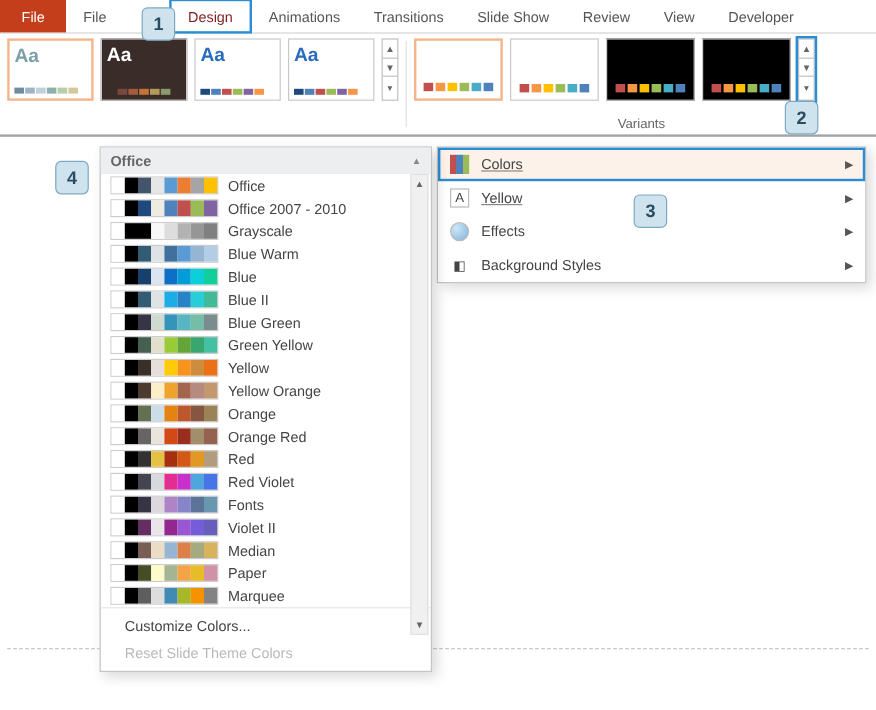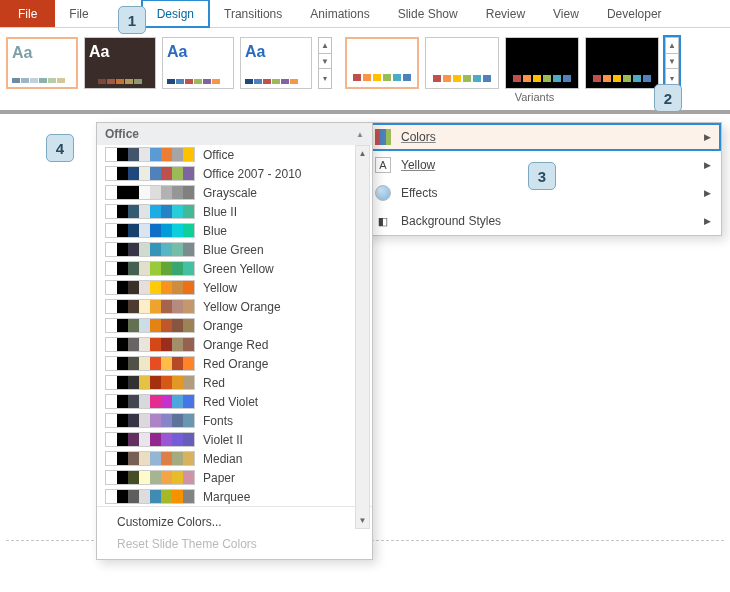--- a/index.html
+++ b/index.html
@@ -2,45 +2,45 @@
 <html><head>
 <meta charset="utf-8">
 <style>
   * { box-sizing: border-box; font-family: "Segoe UI", Arial, sans-serif; }
   body { margin: 0; width: 730px; height: 592px; background: #fff; overflow: hidden; font-size: 12px; color: #444; position: relative; }
 
   
   .tabbar { display: flex; align-items: stretch; height: 28px; border-bottom: 1px solid #d4d4d4; user-select: none; }
   .tab { padding: 0 14px; display: flex; align-items: center; color: #555; cursor: pointer; }
   .tab-file { background: #c43e1c; color: #fff; font-weight: 400; padding: 0 18px; }
-  .tab-active { border: 2px solid #2a8dd4; color: #0369a1; margin-top: -1px; margin-bottom: -1px; }
-
-  
-  .ribbon { display: flex; border-bottom: 4px solid #a3a3a3; height: 86px; align-items: center; }
+  .tab-active { border: 2px solid #2a8dd4; color: #7f1d1d; margin-top: -1px; margin-bottom: -1px; }
+
+  
+  .ribbon { display: flex; border-bottom: 2px solid #a3a3a3; height: 86px; }
   .ribbon-group { display: flex; flex-direction: column; justify-content: space-between; padding: 4px 6px 2px 6px; position: relative; }
   .ribbon-sep { width: 1px; background: #e0e0e0; margin: 6px 0; }
   .group-label { text-align: center; font-size: 11px; color: #666; padding-top: 2px; }
   .gallery-row { display: flex; align-items: center; gap: 6px; }
   .theme-thumb { width: 72px; height: 52px; border: 1px solid #c9c9c9; background: #fff; position: relative; padding: 6px 4px 4px 4px; display:flex; flex-direction:column; justify-content:space-between; cursor: pointer; }
   .theme-thumb.sel { border: 2px solid #f5b58a; }
   .theme-aa { font-size: 16px; font-weight: 600; line-height: 1; }
   .swrow { display:flex; gap:1px; }
   .swrow span { width:8px; height:5px; }
   .variant-thumb { width: 74px; height: 52px; border: 1px solid #c9c9c9; position: relative; padding: 0; cursor: pointer; display:flex; align-items:flex-end; justify-content:center; }
   .variant-thumb.sel { border: 2px solid #f5b58a; }
   .variant-thumb .swrow { margin-bottom:6px; }
   .variant-thumb .swrow span { width:8px; height:7px; margin-right:1px; }
   .spinner { width: 14px; display:flex; flex-direction:column; border:1px solid #c0c0c0; }
   .spinner div { height: 15px; display:flex; align-items:center; justify-content:center; font-size:8px; color:#666; cursor:pointer; }
   .spinner div + div { border-top:1px solid #c0c0c0; }
   .spinner .more { height: 20px; }
   .spinner.hilite { outline: 2px solid #2a8dd4; }
 
   
-  .dropdown-colors { position:absolute; left:96px; top:122px; width:277px; border:1px solid #c4c4c4; background:#fff; box-shadow:4px 4px 10px rgba(0,0,0,.15); z-index:20; }
+  .dropdown-colors { position:absolute; left:83px; top:122px; width:277px; border:1px solid #c4c4c4; background:#fff; box-shadow:4px 4px 10px rgba(0,0,0,.15); z-index:20; }
   .dd-header { background:#eceef0; padding:4px 8px; color:#666; font-weight:600; display:flex; align-items:center; justify-content:space-between; }
   .dd-scroll { max-height:392px; overflow:hidden; position:relative; }
   .scheme-row { display:flex; align-items:center; gap:8px; padding:2px 8px; cursor:pointer; }
   .scheme-sw { display:flex; border:1px solid #ccc; }
   .scheme-sw span { width:11px; height:13px; }
   .dd-footer { border-top:1px solid #e5e5e5; padding:4px 0; }
   .dd-footer div { padding:4px 20px; cursor:pointer; }
   .dd-footer .disabled { color:#b9b9b9; cursor:default; }
   .dd-scrollbar { position:absolute; right:2px; top:22px; bottom:30px; width:15px; background:#f0f0f0; border:1px solid #dedede; }
   .dd-scrollbar .btn { height:15px; background:#f0f0f0; display:flex; align-items:center; justify-content:center; font-size:8px; color:#666; }
@@ -63,22 +63,22 @@
 
 </style>
 </head>
 <body>
 
 <div class="tabbar">
   <div class="tab tab-file">File</div>
   <div class="tab">File</div>
   <div class="tab" style="width:38px"></div>
   <div class="tab tab-active">Design</div>
+  <div class="tab">Animations</div>
   <div class="tab">Transitions</div>
-  <div class="tab">Animations</div>
   <div class="tab">Slide Show</div>
   <div class="tab">Review</div>
   <div class="tab">View</div>
   <div class="tab">Developer</div>
 </div>
 
 <div class="ribbon">
 
   <div class="ribbon-group" style="flex:0 0 auto;">
     <div class="gallery-row">
@@ -238,44 +238,57 @@
           <span style="background: rgb(128, 128, 128);"></span>
         </div>
         <span>Grayscale</span>
       </div>
       <div class="scheme-row">
         <div class="scheme-sw">
           <span style="background: rgb(255, 255, 255);"></span>
           <span style="background: rgb(0, 0, 0);"></span>
           <span style="background: rgb(51, 91, 116);"></span>
           <span style="background: rgb(223, 227, 229);"></span>
-          <span style="background: rgb(28, 173, 228);"></span>
-          <span style="background: rgb(38, 131, 198);"></span>
-          <span style="background: rgb(39, 206, 215);"></span>
-          <span style="background: rgb(66, 186, 151);"></span>
-        </div>
-        <span>Blue II</span>
+          <span style="background: rgb(64, 112, 156);"></span>
+          <span style="background: rgb(91, 155, 213);"></span>
+          <span style="background: rgb(148, 182, 210);"></span>
+          <span style="background: rgb(178, 205, 229);"></span>
+        </div>
+        <span>Blue Warm</span>
       </div>
       <div class="scheme-row">
         <div class="scheme-sw">
           <span style="background: rgb(255, 255, 255);"></span>
           <span style="background: rgb(0, 0, 0);"></span>
           <span style="background: rgb(23, 64, 109);"></span>
           <span style="background: rgb(219, 229, 241);"></span>
           <span style="background: rgb(15, 111, 198);"></span>
           <span style="background: rgb(0, 157, 217);"></span>
           <span style="background: rgb(11, 208, 217);"></span>
           <span style="background: rgb(16, 207, 155);"></span>
         </div>
         <span>Blue</span>
       </div>
       <div class="scheme-row">
         <div class="scheme-sw">
           <span style="background: rgb(255, 255, 255);"></span>
           <span style="background: rgb(0, 0, 0);"></span>
+          <span style="background: rgb(51, 91, 116);"></span>
+          <span style="background: rgb(223, 227, 229);"></span>
+          <span style="background: rgb(28, 173, 228);"></span>
+          <span style="background: rgb(38, 131, 198);"></span>
+          <span style="background: rgb(39, 206, 215);"></span>
+          <span style="background: rgb(66, 186, 151);"></span>
+        </div>
+        <span>Blue II</span>
+      </div>
+      <div class="scheme-row">
+        <div class="scheme-sw">
+          <span style="background: rgb(255, 255, 255);"></span>
+          <span style="background: rgb(0, 0, 0);"></span>
           <span style="background: rgb(55, 53, 69);"></span>
           <span style="background: rgb(206, 219, 206);"></span>
           <span style="background: rgb(52, 148, 186);"></span>
           <span style="background: rgb(88, 182, 192);"></span>
           <span style="background: rgb(117, 189, 167);"></span>
           <span style="background: rgb(122, 140, 142);"></span>
         </div>
         <span>Blue Green</span>
       </div>
       <div class="scheme-row">
@@ -340,33 +353,20 @@
           <span style="background: rgb(155, 45, 31);"></span>
           <span style="background: rgb(162, 142, 106);"></span>
           <span style="background: rgb(149, 98, 81);"></span>
         </div>
         <span>Orange Red</span>
       </div>
       <div class="scheme-row">
         <div class="scheme-sw">
           <span style="background: rgb(255, 255, 255);"></span>
           <span style="background: rgb(0, 0, 0);"></span>
-          <span style="background: rgb(80, 80, 70);"></span>
-          <span style="background: rgb(238, 232, 200);"></span>
-          <span style="background: rgb(232, 76, 34);"></span>
-          <span style="background: rgb(255, 189, 71);"></span>
-          <span style="background: rgb(182, 73, 38);"></span>
-          <span style="background: rgb(255, 132, 39);"></span>
-        </div>
-        <span>Red Orange</span>
-      </div>
-      <div class="scheme-row">
-        <div class="scheme-sw">
-          <span style="background: rgb(255, 255, 255);"></span>
-          <span style="background: rgb(0, 0, 0);"></span>
           <span style="background: rgb(50, 50, 50);"></span>
           <span style="background: rgb(229, 194, 67);"></span>
           <span style="background: rgb(165, 48, 15);"></span>
           <span style="background: rgb(213, 88, 22);"></span>
           <span style="background: rgb(225, 152, 37);"></span>
           <span style="background: rgb(177, 156, 125);"></span>
         </div>
         <span>Red</span>
       </div>
       <div class="scheme-row">

